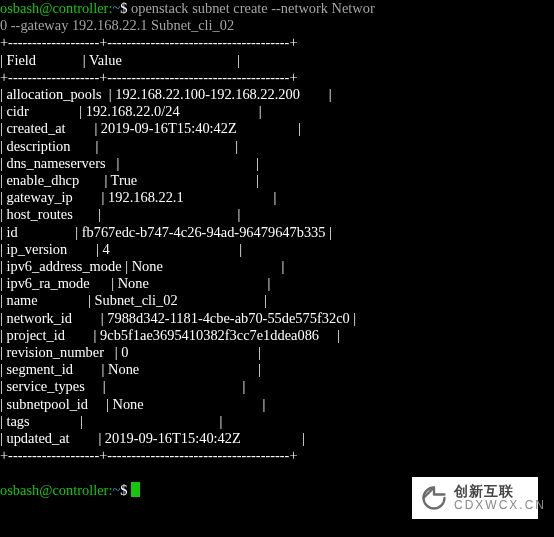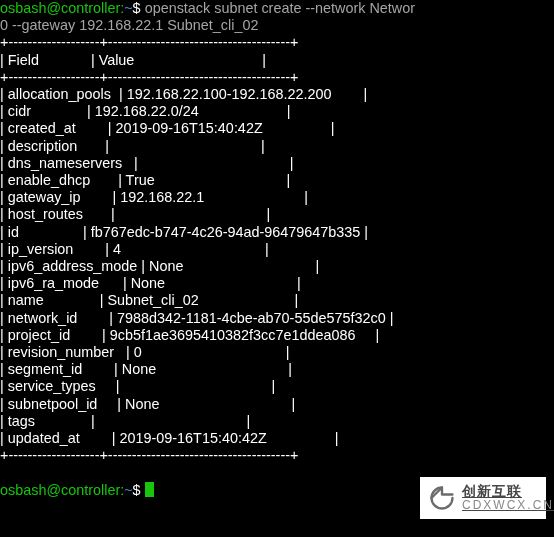--- a/index.html
+++ b/index.html
@@ -4,21 +4,21 @@
 <style>
   html, body {
     margin: 0;
     padding: 0;
     background: #000;
     width: 554px;
     height: 537px;
     overflow: hidden;
   }
   .terminal {
-    font-family: Liberation Sans, sans-serif;
+    font-family: Liberation Serif, serif;
     font-size: 14.4px;
     line-height: 17.2px;
     white-space: pre;
     color: #fff;
     background: #000;
     padding: 0;
     letter-spacing: 0px;
   }
   .user   { color: #16c60c; } 
   .host   { color: #16c60c; } 
@@ -30,32 +30,31 @@
   .out    { color: #fff; }    
   .cursor {
     display: inline-block;
     width: 9px;
     height: 15px;
     background: #16c60c;
     vertical-align: -2px;
   }
   .watermark {
     position: absolute;
-    right: 8px;
+    right: 16px;
     bottom: 18px;
     background: #fff;
     width: 126px;
     height: 42px;
     display: flex;
     align-items: center;
     font-family: Arial, sans-serif;
     font-size: 14px;
     color: #474747;
     box-sizing: border-box;
-    text-decoration: underline;
   }
   .watermark .logo {
     width: 28px;
     height: 28px;
     margin: 0 6px 0 8px;
     position: relative;
     color: #6b6b6b;
   }
   .watermark .logo svg { display:block; }
   .watermark .textblock {

